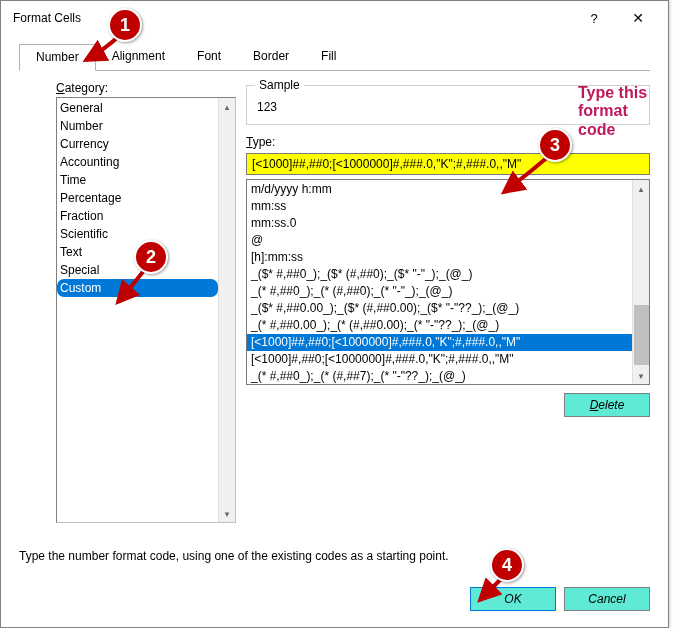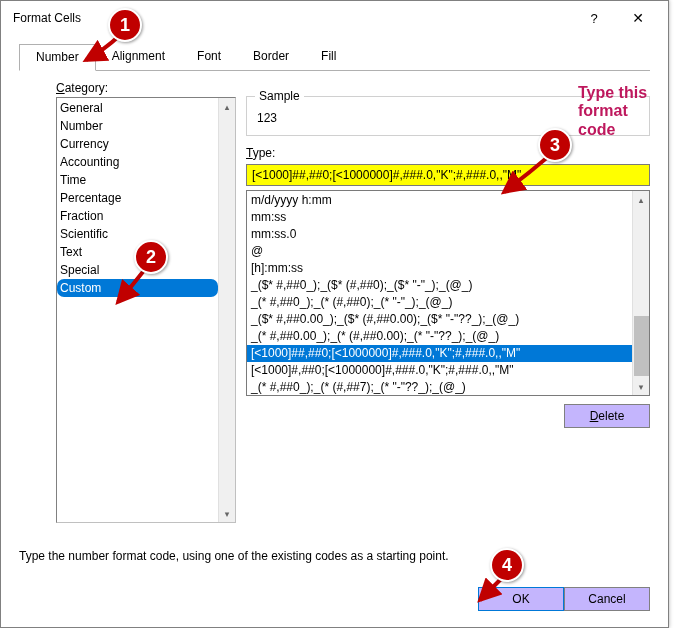--- a/index.html
+++ b/index.html
@@ -79,21 +79,21 @@
   }
   .listbox-items { flex:1; overflow:hidden; padding:1px 0; }
   .listbox .item { padding:1px 3px; line-height:16px; }
   .listbox .item.selected { background:#0078d7; color:#fff;border-radius:7px; }
   .scrollbar {
     width:17px; background:#f0f0f0; border-left:1px solid #e0e0e0;
     display:flex; flex-direction:column; justify-content:space-between; align-items:center;
     font-size:9px; color:#666;
   }
   .scrollbar .arrow { height:17px; display:flex;align-items:center;justify-content:center; }
-  .right { flex:1; display:flex; flex-direction:column; gap:2px;margin-top:11px; }
+  .right { flex:1; display:flex; flex-direction:column; gap:2px; }
   .sample-group {
     border:1px solid #d0d0d0;
     padding: 14px 10px 10px 10px;
     position:relative;
     margin-top:4px;
   }
   .sample-group .legend {
     position:absolute; top:-8px; left:8px; background:#fff; padding:0 4px;
   }
   .type-input {
@@ -116,33 +116,35 @@
   .type-list .row.selected { background:#0078d7; color:#fff; }
   .type-list .scrollbar { display:flex; }
   .scrollbar .thumb { flex:1; display:flex; align-items:flex-end; justify-content:center; width:100%; }
   .scrollbar .thumb-bar { background:#c0c0c0; width:15px; height:60px; margin-bottom:2px;}
   .lower {
     padding-top:6px;
     display:flex; justify-content:flex-end;
   }
   .button {
     border:1px solid #808080;
-    background:#c4b5fd;
+    background:#5eead4;
     padding: 4px 20px;
     min-width:86px;
     text-align:center;
     font-size:12px;
+    font-style:italic;
   }
   .instruction {
     margin-top:26px;
     font-size:12px;
   }
   .footer {
     display:flex;
     justify-content:flex-end;
+    gap:8px;
     padding: 12px 18px 16px 18px;
   }
   .footer .button.ok { border:1px solid #0078d7; }
   
   .bubble {
     position:absolute;
     width:34px; height:34px;
     background:#c00000;
     border:2px solid #fff;
     border-radius:50%;

